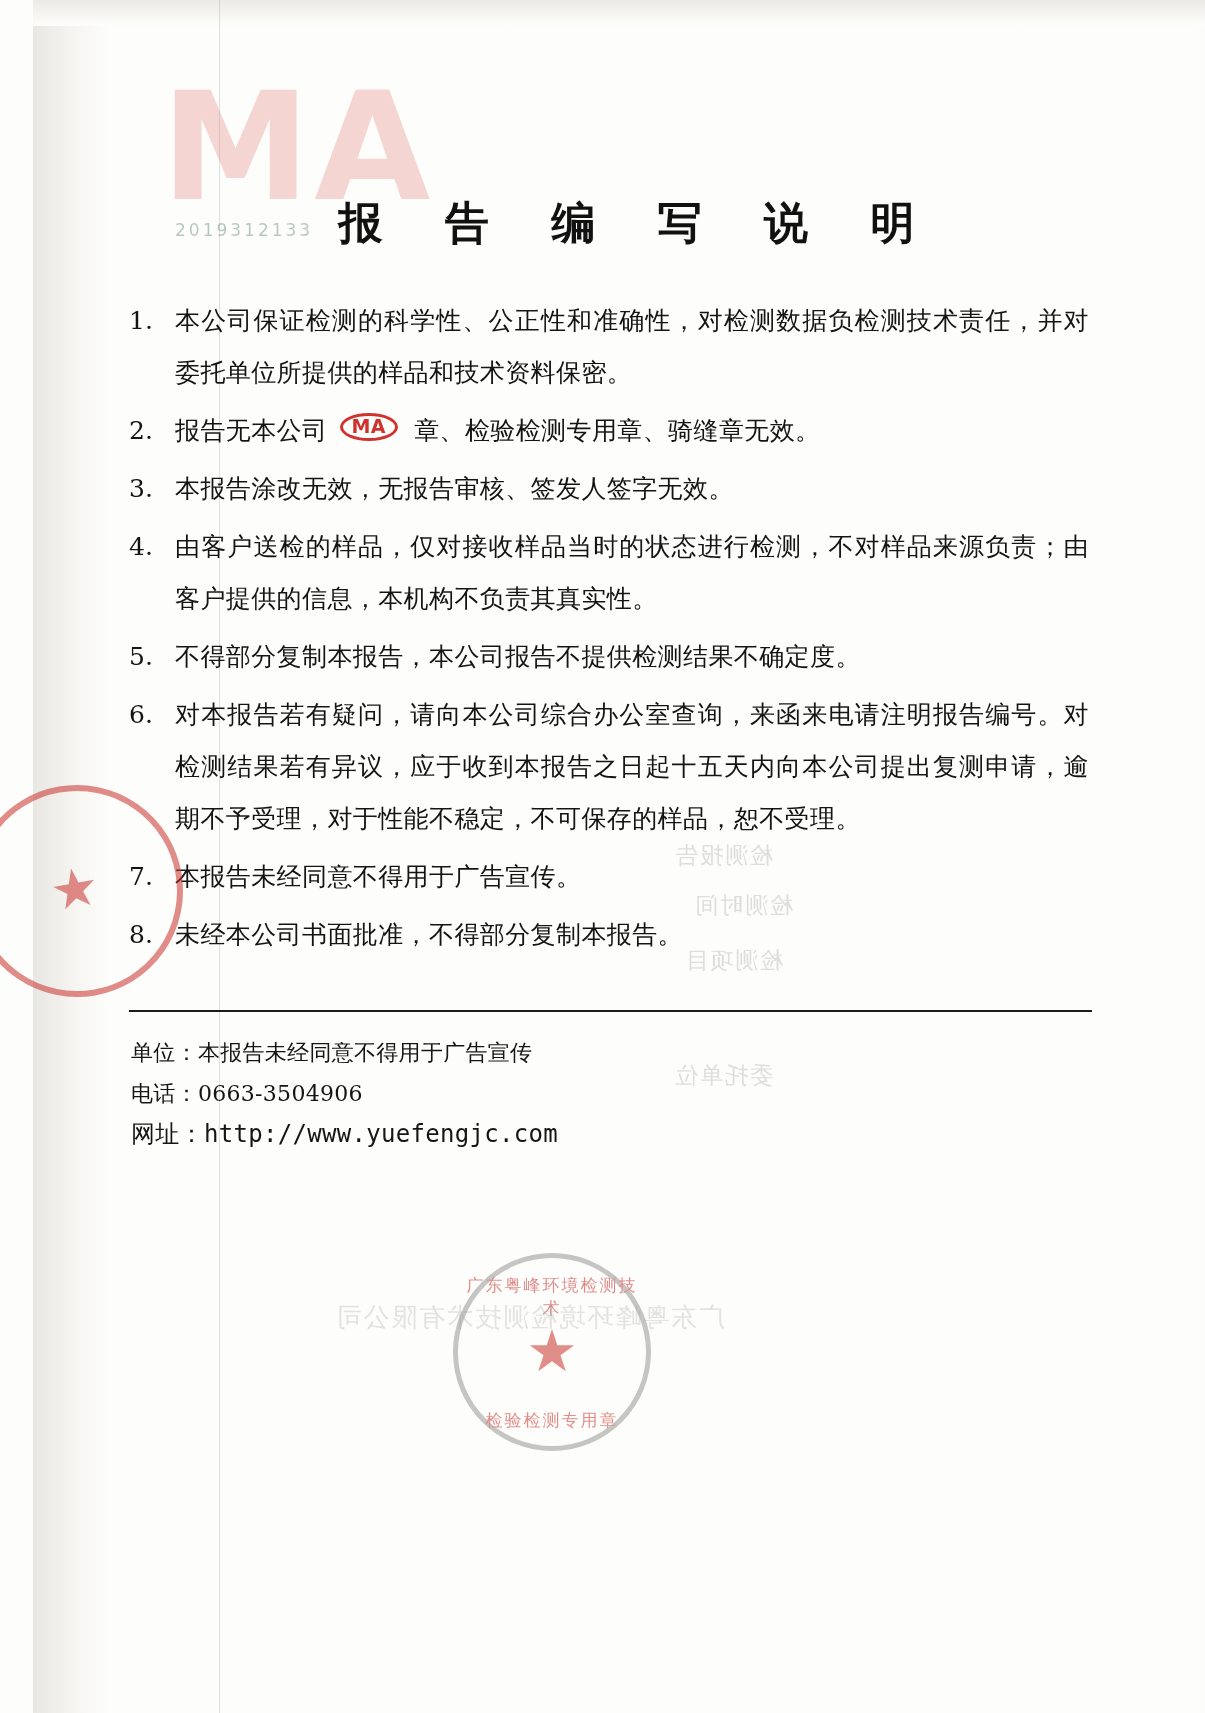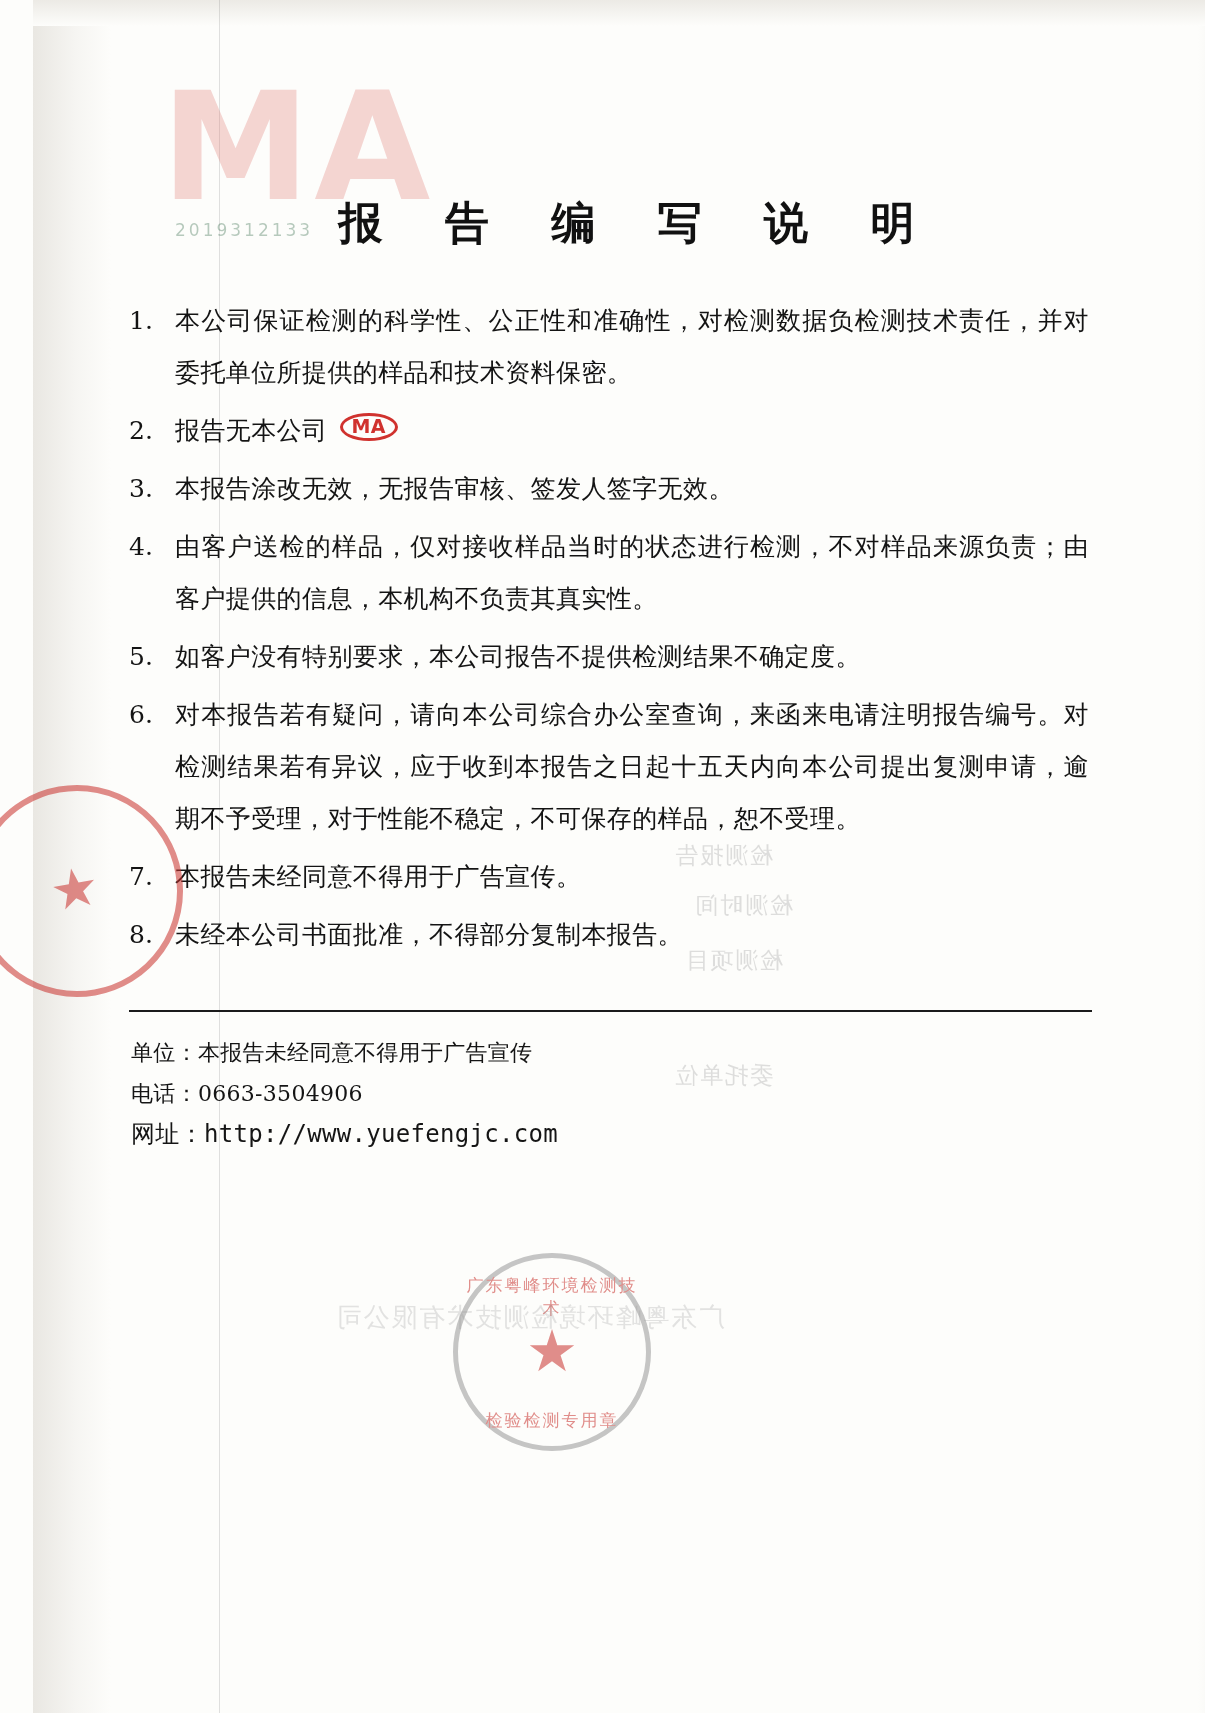--- a/index.html
+++ b/index.html
@@ -273,36 +273,37 @@
     </div>
 
     <div class="item">
       <span class="num">2.</span>
       <span class="txt">
         <span>报告无本公司</span>
         <span class="ma-inline">
           <span class="ellipse"></span>
           <span class="ma-text">MA</span>
         </span>
+        <span>章、检验检测专用章、骑缝章无效。</span>
       </span>
     </div>
 
     <div class="item">
       <span class="num">3.</span>
       <span class="txt">本报告涂改无效，无报告审核、签发人签字无效。</span>
     </div>
 
     <div class="item">
       <span class="num">4.</span>
       <span class="txt">由客户送检的样品，仅对接收样品当时的状态进行检测，不对样品来源负责；由客户提供的信息，本机构不负责其真实性。</span>
     </div>
 
     <div class="item">
       <span class="num">5.</span>
-      <span class="txt">如客户没有特别要求，本公司报告不提供检测结果不确定度。</span>
+      <span class="txt">不得部分复制本报告，本公司报告不提供检测结果不确定度。</span>
     </div>
 
     <div class="item">
       <span class="num">6.</span>
       <span class="txt">对本报告若有疑问，请向本公司综合办公室查询，来函来电请注明报告编号。对检测结果若有异议，应于收到本报告之日起十五天内向本公司提出复测申请，逾期不予受理，对于性能不稳定，不可保存的样品，恕不受理。</span>
     </div>
 
     <div class="item">
       <span class="num">7.</span>
       <span class="txt">本报告未经同意不得用于广告宣传。</span>

